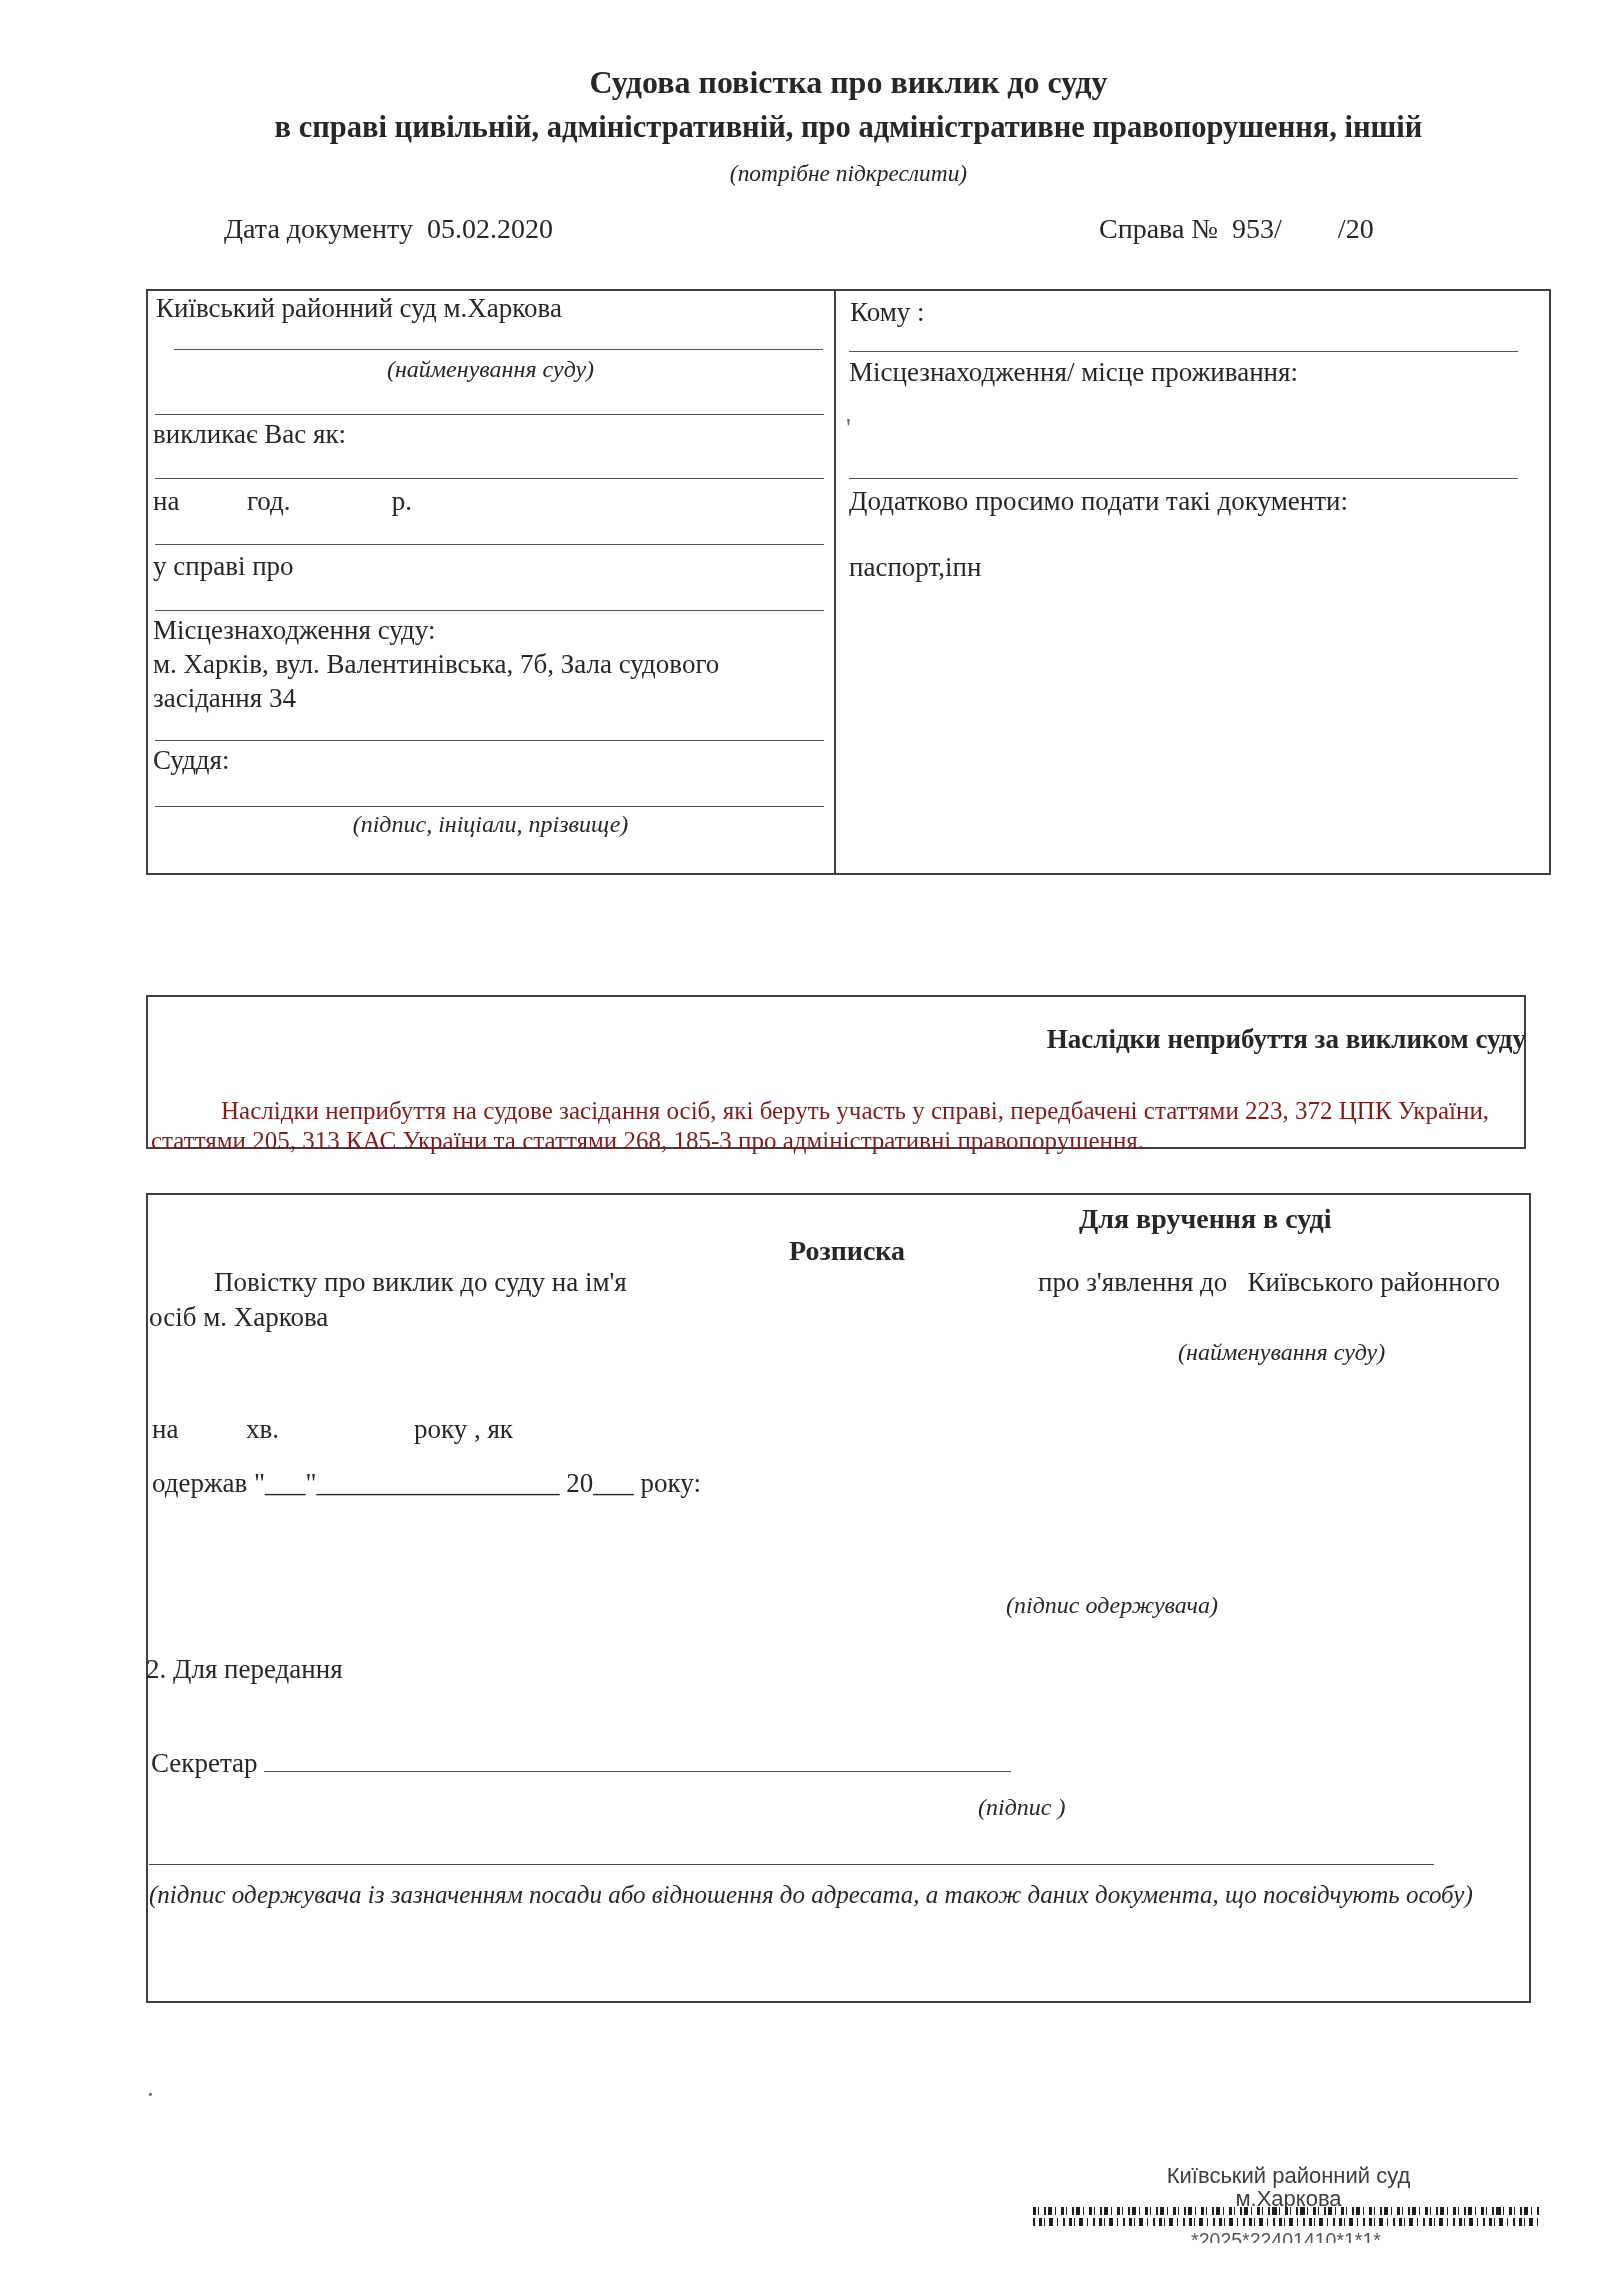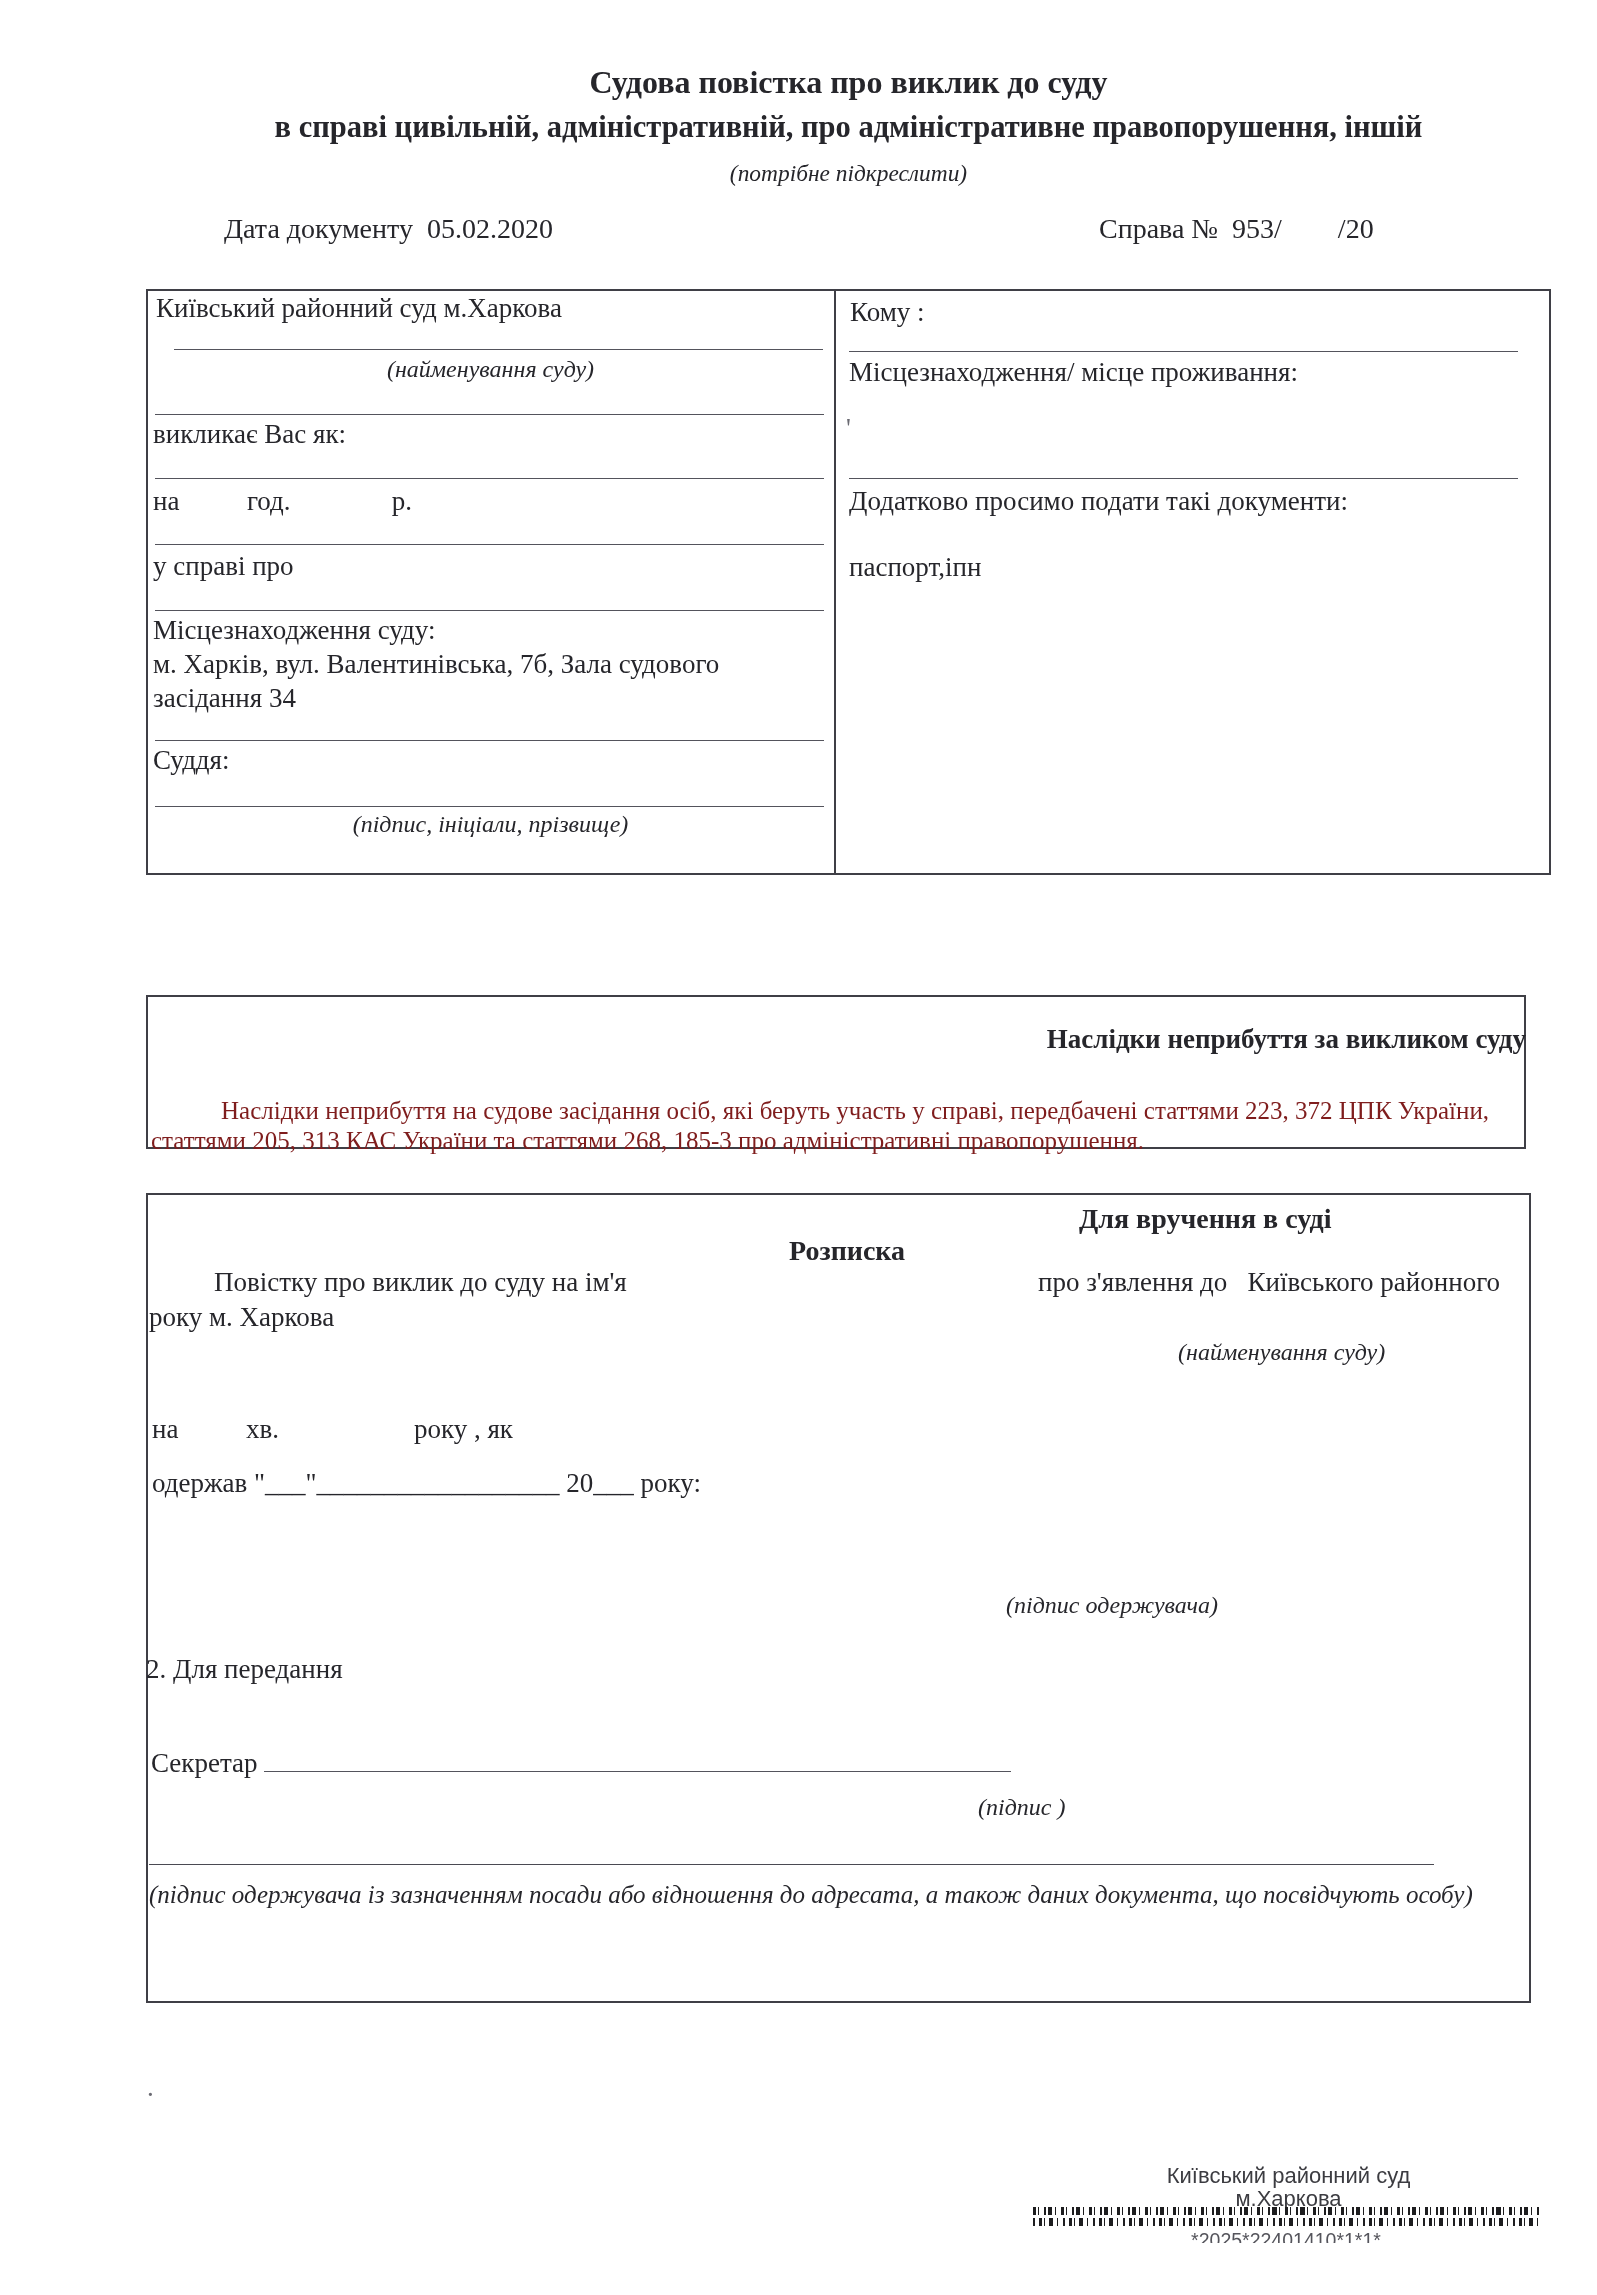--- a/index.html
+++ b/index.html
@@ -77,21 +77,21 @@
   <div class="t b f42 ctr" style="left:146px;top:1024px;width:1380px;">Наслідки неприбуття за викликом суду</div>
   <div class="t f39 gray" style="left:151px;top:1096px;width:1371px;text-indent:70px;line-height:1.18;">Наслідки неприбуття на судове засідання осіб, які беруть участь у справі, передбачені статтями 223, 372 ЦПК України, статтями 205, 313 КАС України та статтями 268, 185-3 про адміністративні правопорушення.</div>
 
   <div class="box" style="left:146px;top:1193px;width:1385px;height:810px;"></div>
 
   <div class="t b f43" style="left:1079px;top:1203px;">Для вручення в суді</div>
   <div class="t b f43 ctr" style="left:146px;top:1235px;width:1402px;">Розписка</div>
 
   <div class="t f42" style="left:214px;top:1267px;">Повістку про виклик до суду на ім'я</div>
   <div class="t f42 pre" style="left:1038px;top:1267px;">про з'явлення до   Київського районного</div>
-  <div class="t f42" style="left:149px;top:1302px;">року м. Харкова</div>
+  <div class="t f42" style="left:149px;top:1302px;">осіб м. Харкова</div>
   <div class="t i f37" style="left:1178px;top:1339px;">(найменування суду)</div>
 
   <div class="t f42 pre" style="left:152px;top:1414px;">на          хв.                    року , як</div>
   <div class="t f42 pre" style="left:152px;top:1468px;">одержав "___"__________________ 20___ року:</div>
 
   <div class="t i f37" style="left:1006px;top:1592px;">(підпис одержувача)</div>
 
   <div class="t f42" style="left:146px;top:1654px;">2. Для передання</div>
 
   <div class="t f42" style="left:151px;top:1748px;">

